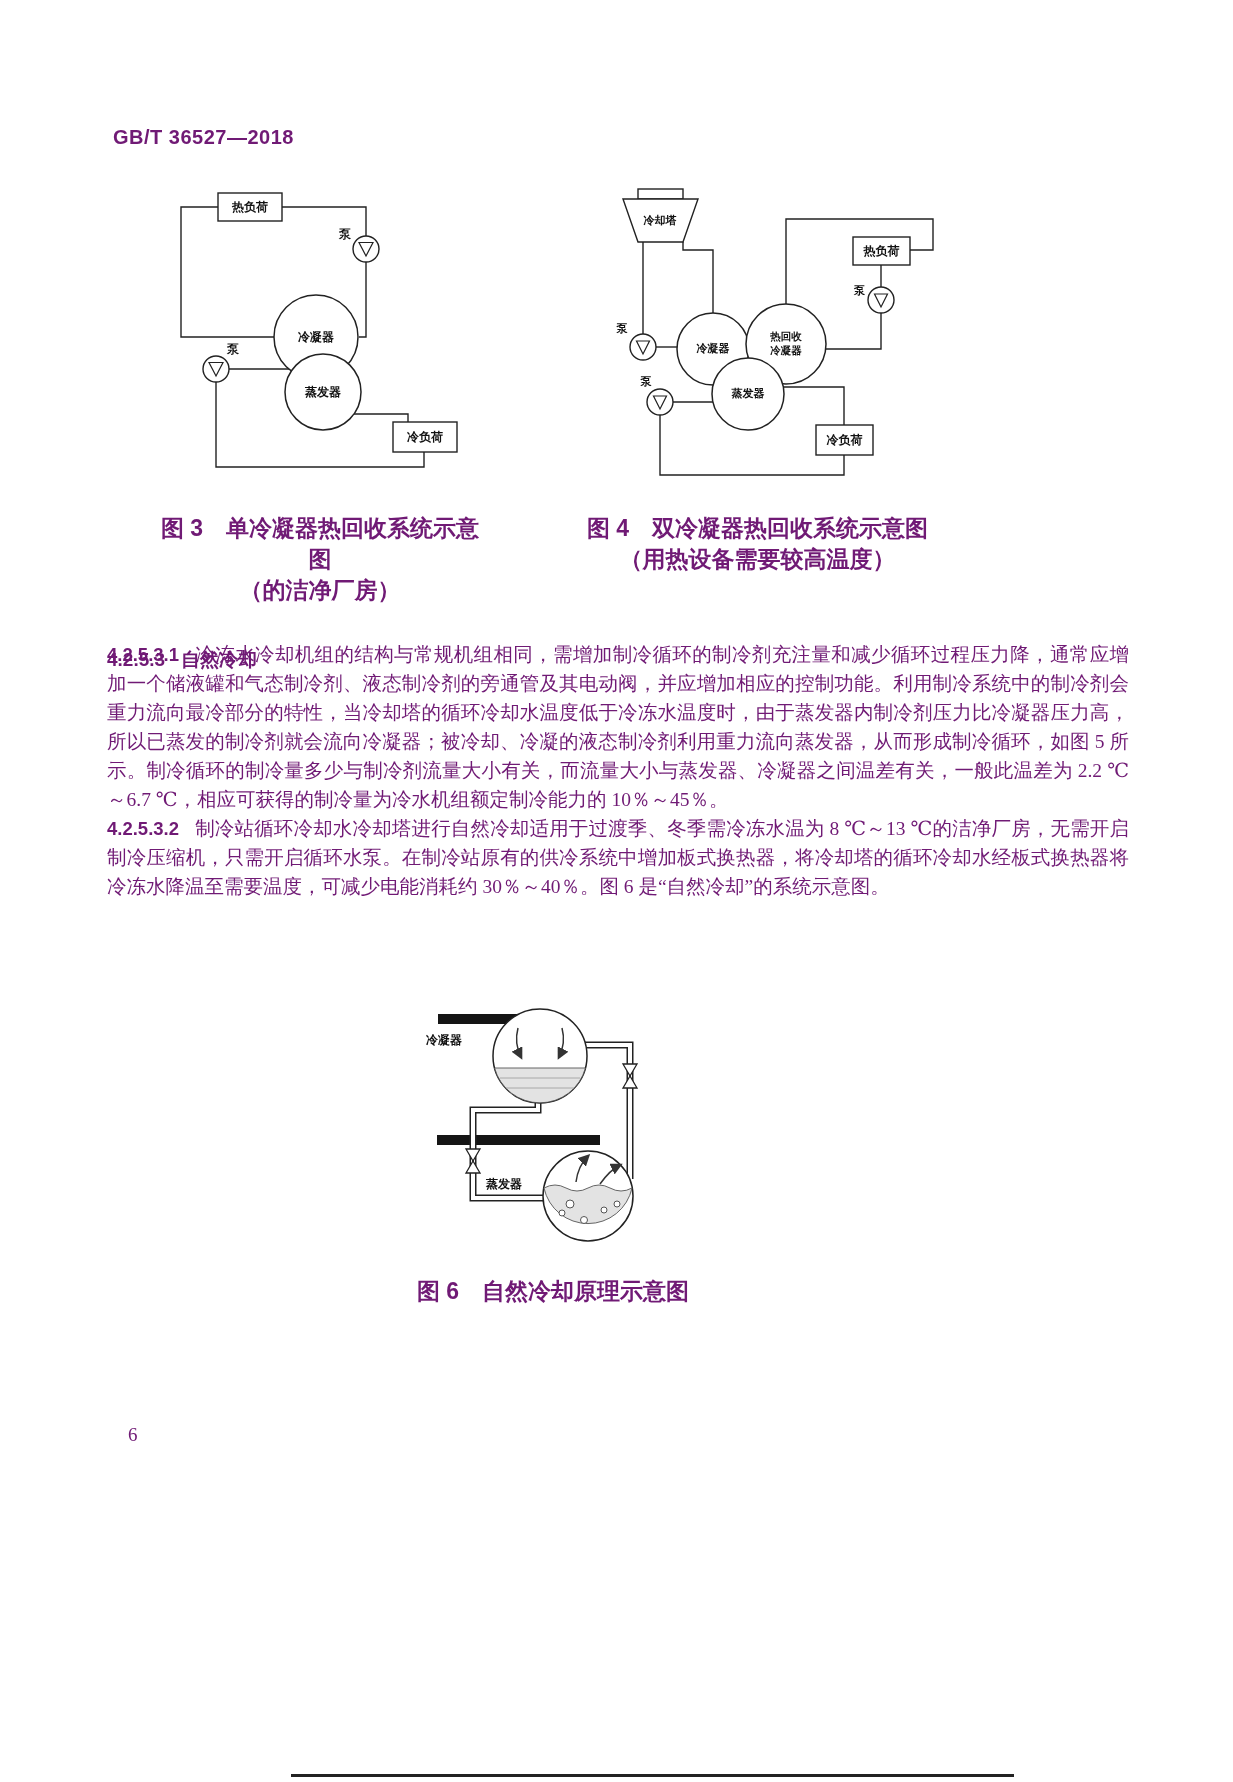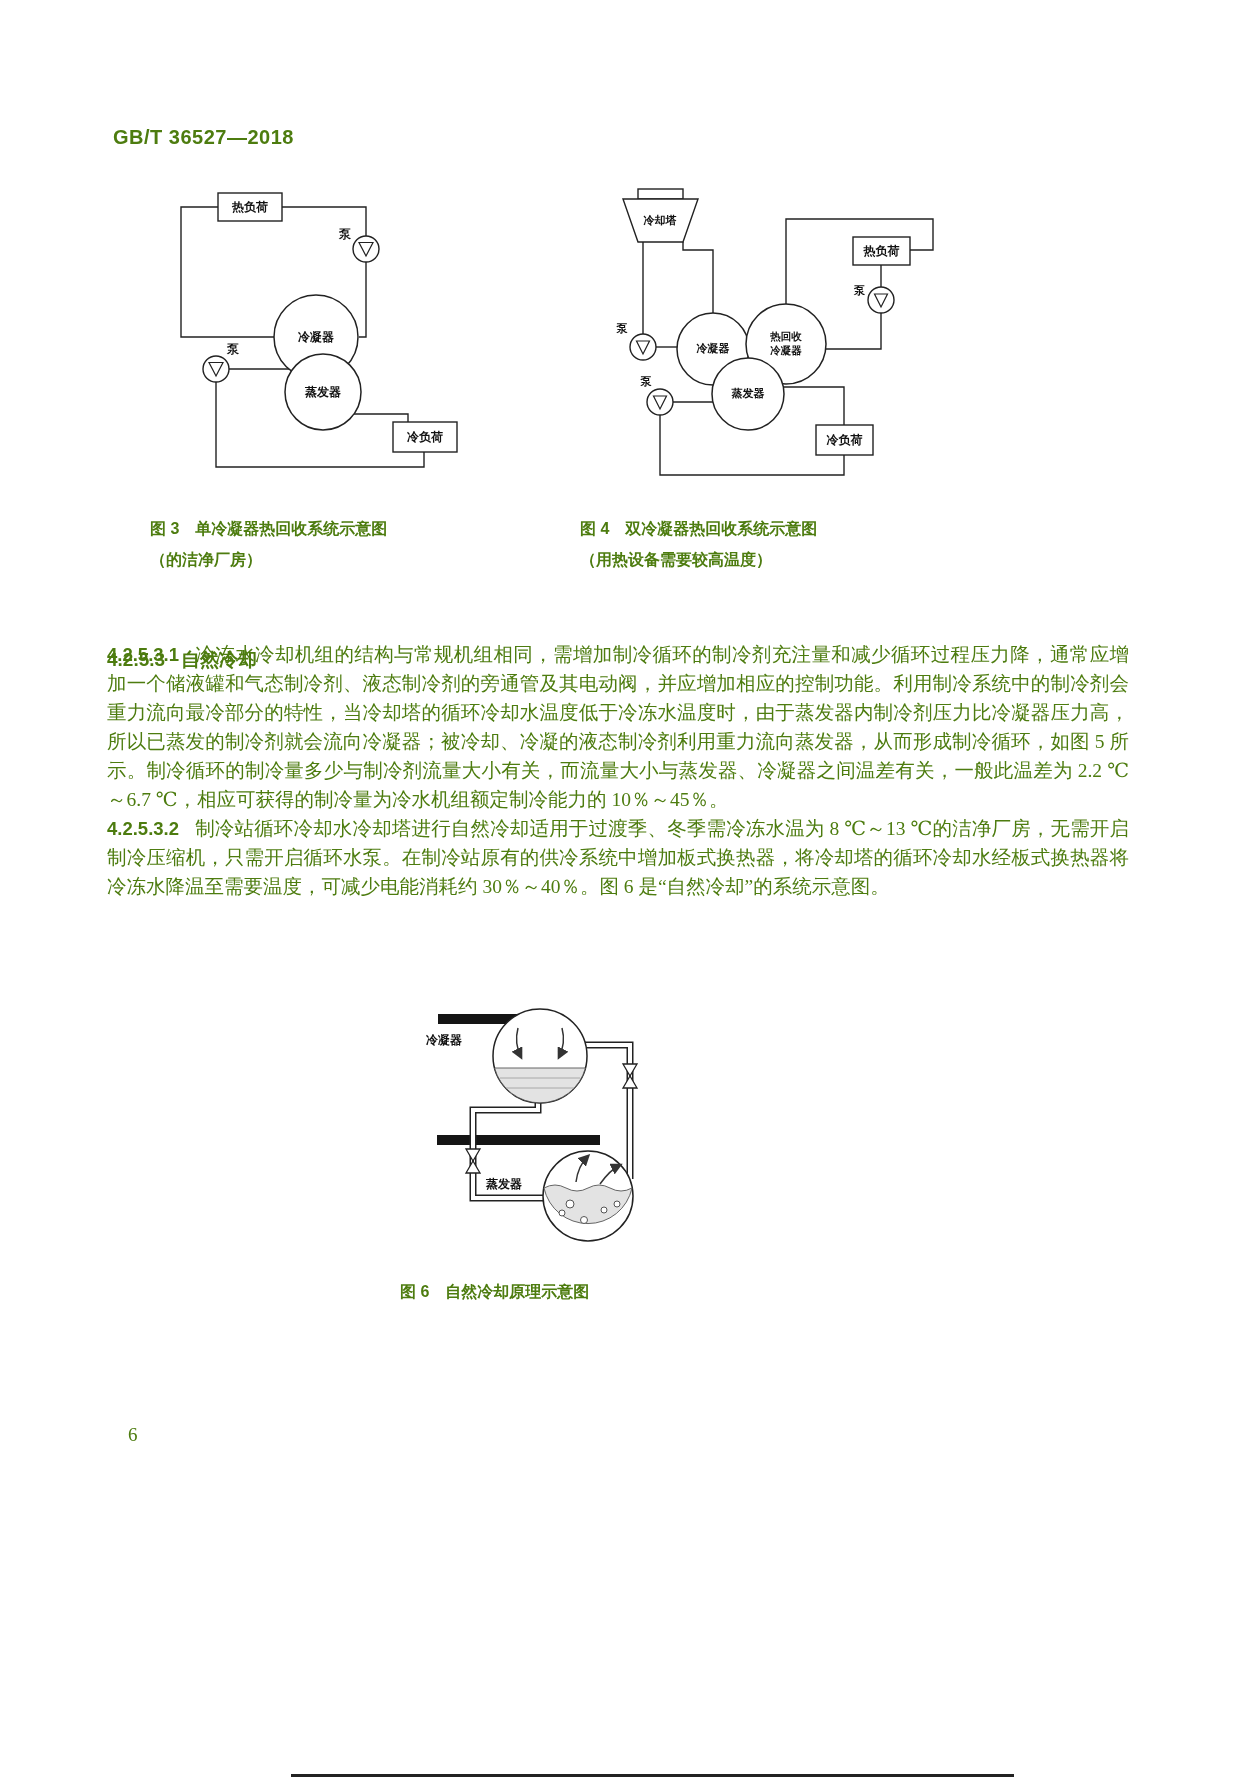--- a/index.html
+++ b/index.html
@@ -1,25 +1,25 @@
 <!DOCTYPE html>
 <html><head>
 <meta charset="utf-8">
 <style>
   html,body{margin:0;padding:0;background:#ffffff;}
   .page{position:relative;width:1233px;height:1782px;background:#ffffff;
-        font-family:"Liberation Serif","DejaVu Serif",serif;color:#4d7c0f;overflow:hidden;}
+        font-family:"Liberation Serif","DejaVu Serif",serif;color:#701a75;overflow:hidden;}
   .header{position:absolute;left:113px;top:126px;font-size:20px;font-weight:bold;
           letter-spacing:.5px;font-family:"Liberation Sans","DejaVu Sans",sans-serif;}
   .fig{position:absolute;}
   .fig3{left:163px;top:182px;width:300px;height:300px;}
   .fig4{left:598px;top:182px;width:345px;height:300px;}
   .fig5{left:420px;top:998px;width:280px;height:270px;}
   .fig text{font-family:"Liberation Sans","DejaVu Sans",sans-serif;}
-  .cap{position:absolute;text-align:left;font-weight:bold;font-size:16px;line-height:31px;
+  .cap{position:absolute;text-align:center;font-weight:bold;font-size:23px;line-height:31px;
        font-family:"Liberation Sans","DejaVu Sans",sans-serif;}
   .cap3{left:150px;top:513px;width:340px;}
   .cap4{left:580px;top:513px;width:355px;}
   .cap5{left:400px;top:1276px;width:306px;}
   .section-heading{position:absolute;left:107px;top:603px;font-size:19px;font-weight:bold;
        font-family:"Liberation Sans","DejaVu Sans",sans-serif;margin-top:44px;}
   .section-heading .num{margin-right:16px;}
   .textblock{position:absolute;left:107px;top:640px;width:1022px;font-size:19.5px;
        line-height:29px;text-align:justify;}
   .textblock p{margin:0;}

